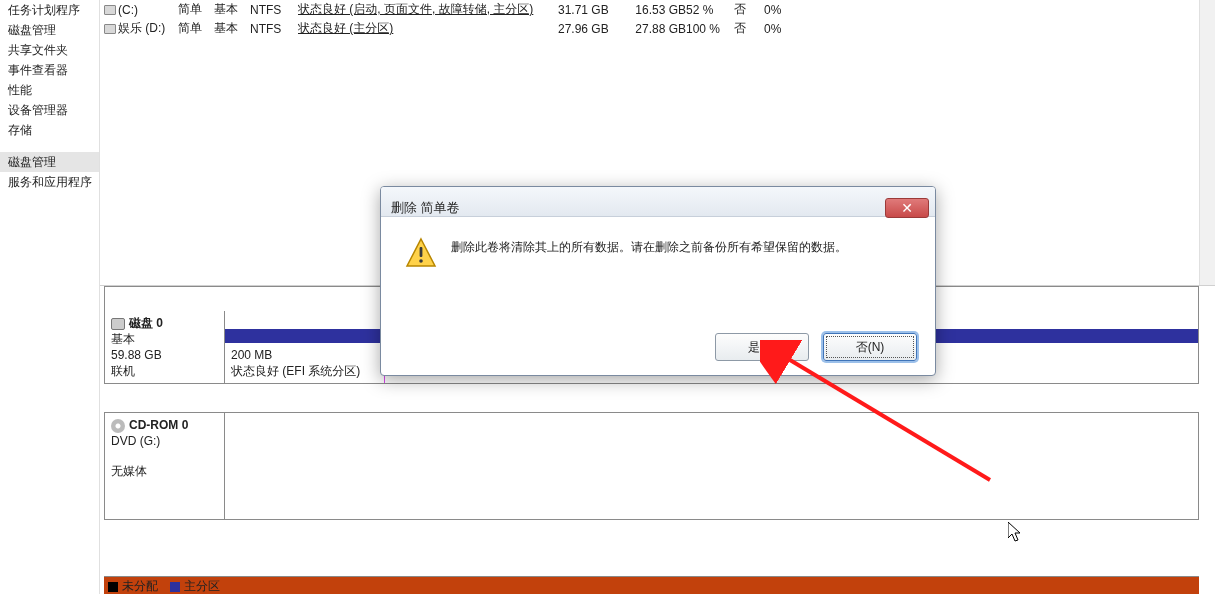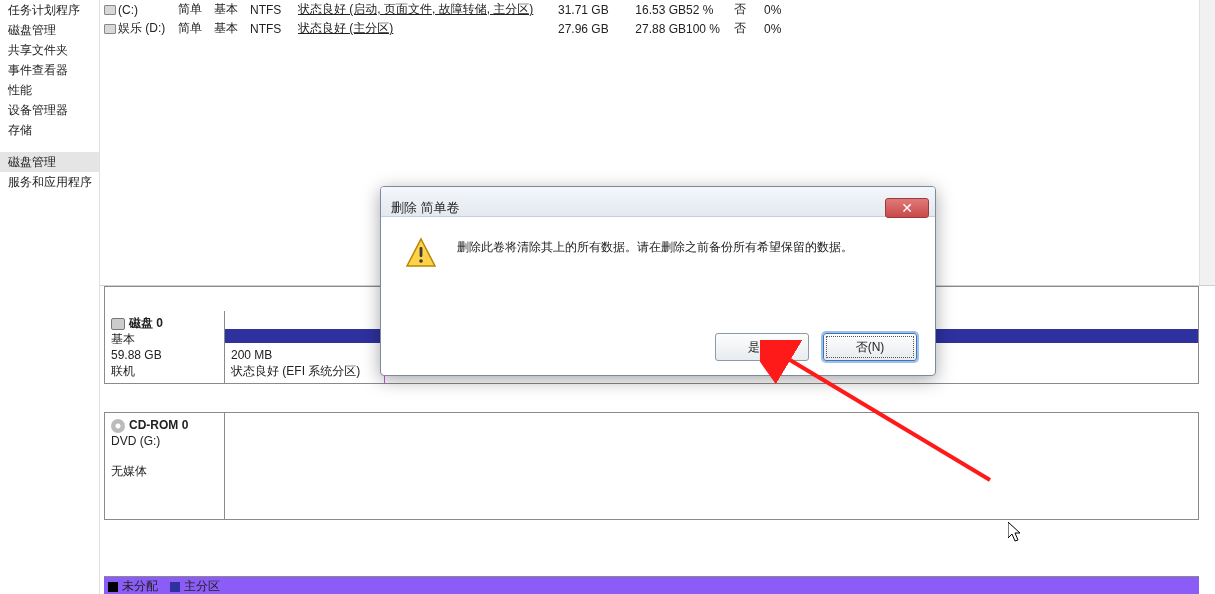--- a/index.html
+++ b/index.html
@@ -157,21 +157,21 @@
     left: 4px;
     bottom: 0;
     height: 18px;
     display: flex;
     align-items: center;
     gap: 12px;
     border-top: 1px solid #8a8a8a;
     width: calc(100% - 20px);
     padding-left: 4px;
     padding-top: 2px;
-    background:#8b5cf6;
+    background:#c2410c;
   }
   .legend-item { display: flex; align-items: center; gap: 4px; }
   .legend-swatch { width: 10px; height: 10px; background: #000; }
 
   
   .modal-overlay {
     position: absolute;
     inset: 0;
     pointer-events: none;
   }
@@ -208,21 +208,21 @@
     color: #fff;
     display: flex;
     align-items: center;
     justify-content: center;
     font-size: 14px;
     line-height: 1;
   }
   .dialog-body {
     display: flex;
     padding: 20px 28px 8px 24px;
-    gap: 20px;
+    gap: 14px;
   }
   .warn-icon {
     width: 32px; height: 32px;
     flex: none;
   }
   .warn-icon svg { width: 32px; height: 32px; }
   .dialog-msg {
     line-height: 20px;
     font-size: 12px;
     color: #222;

